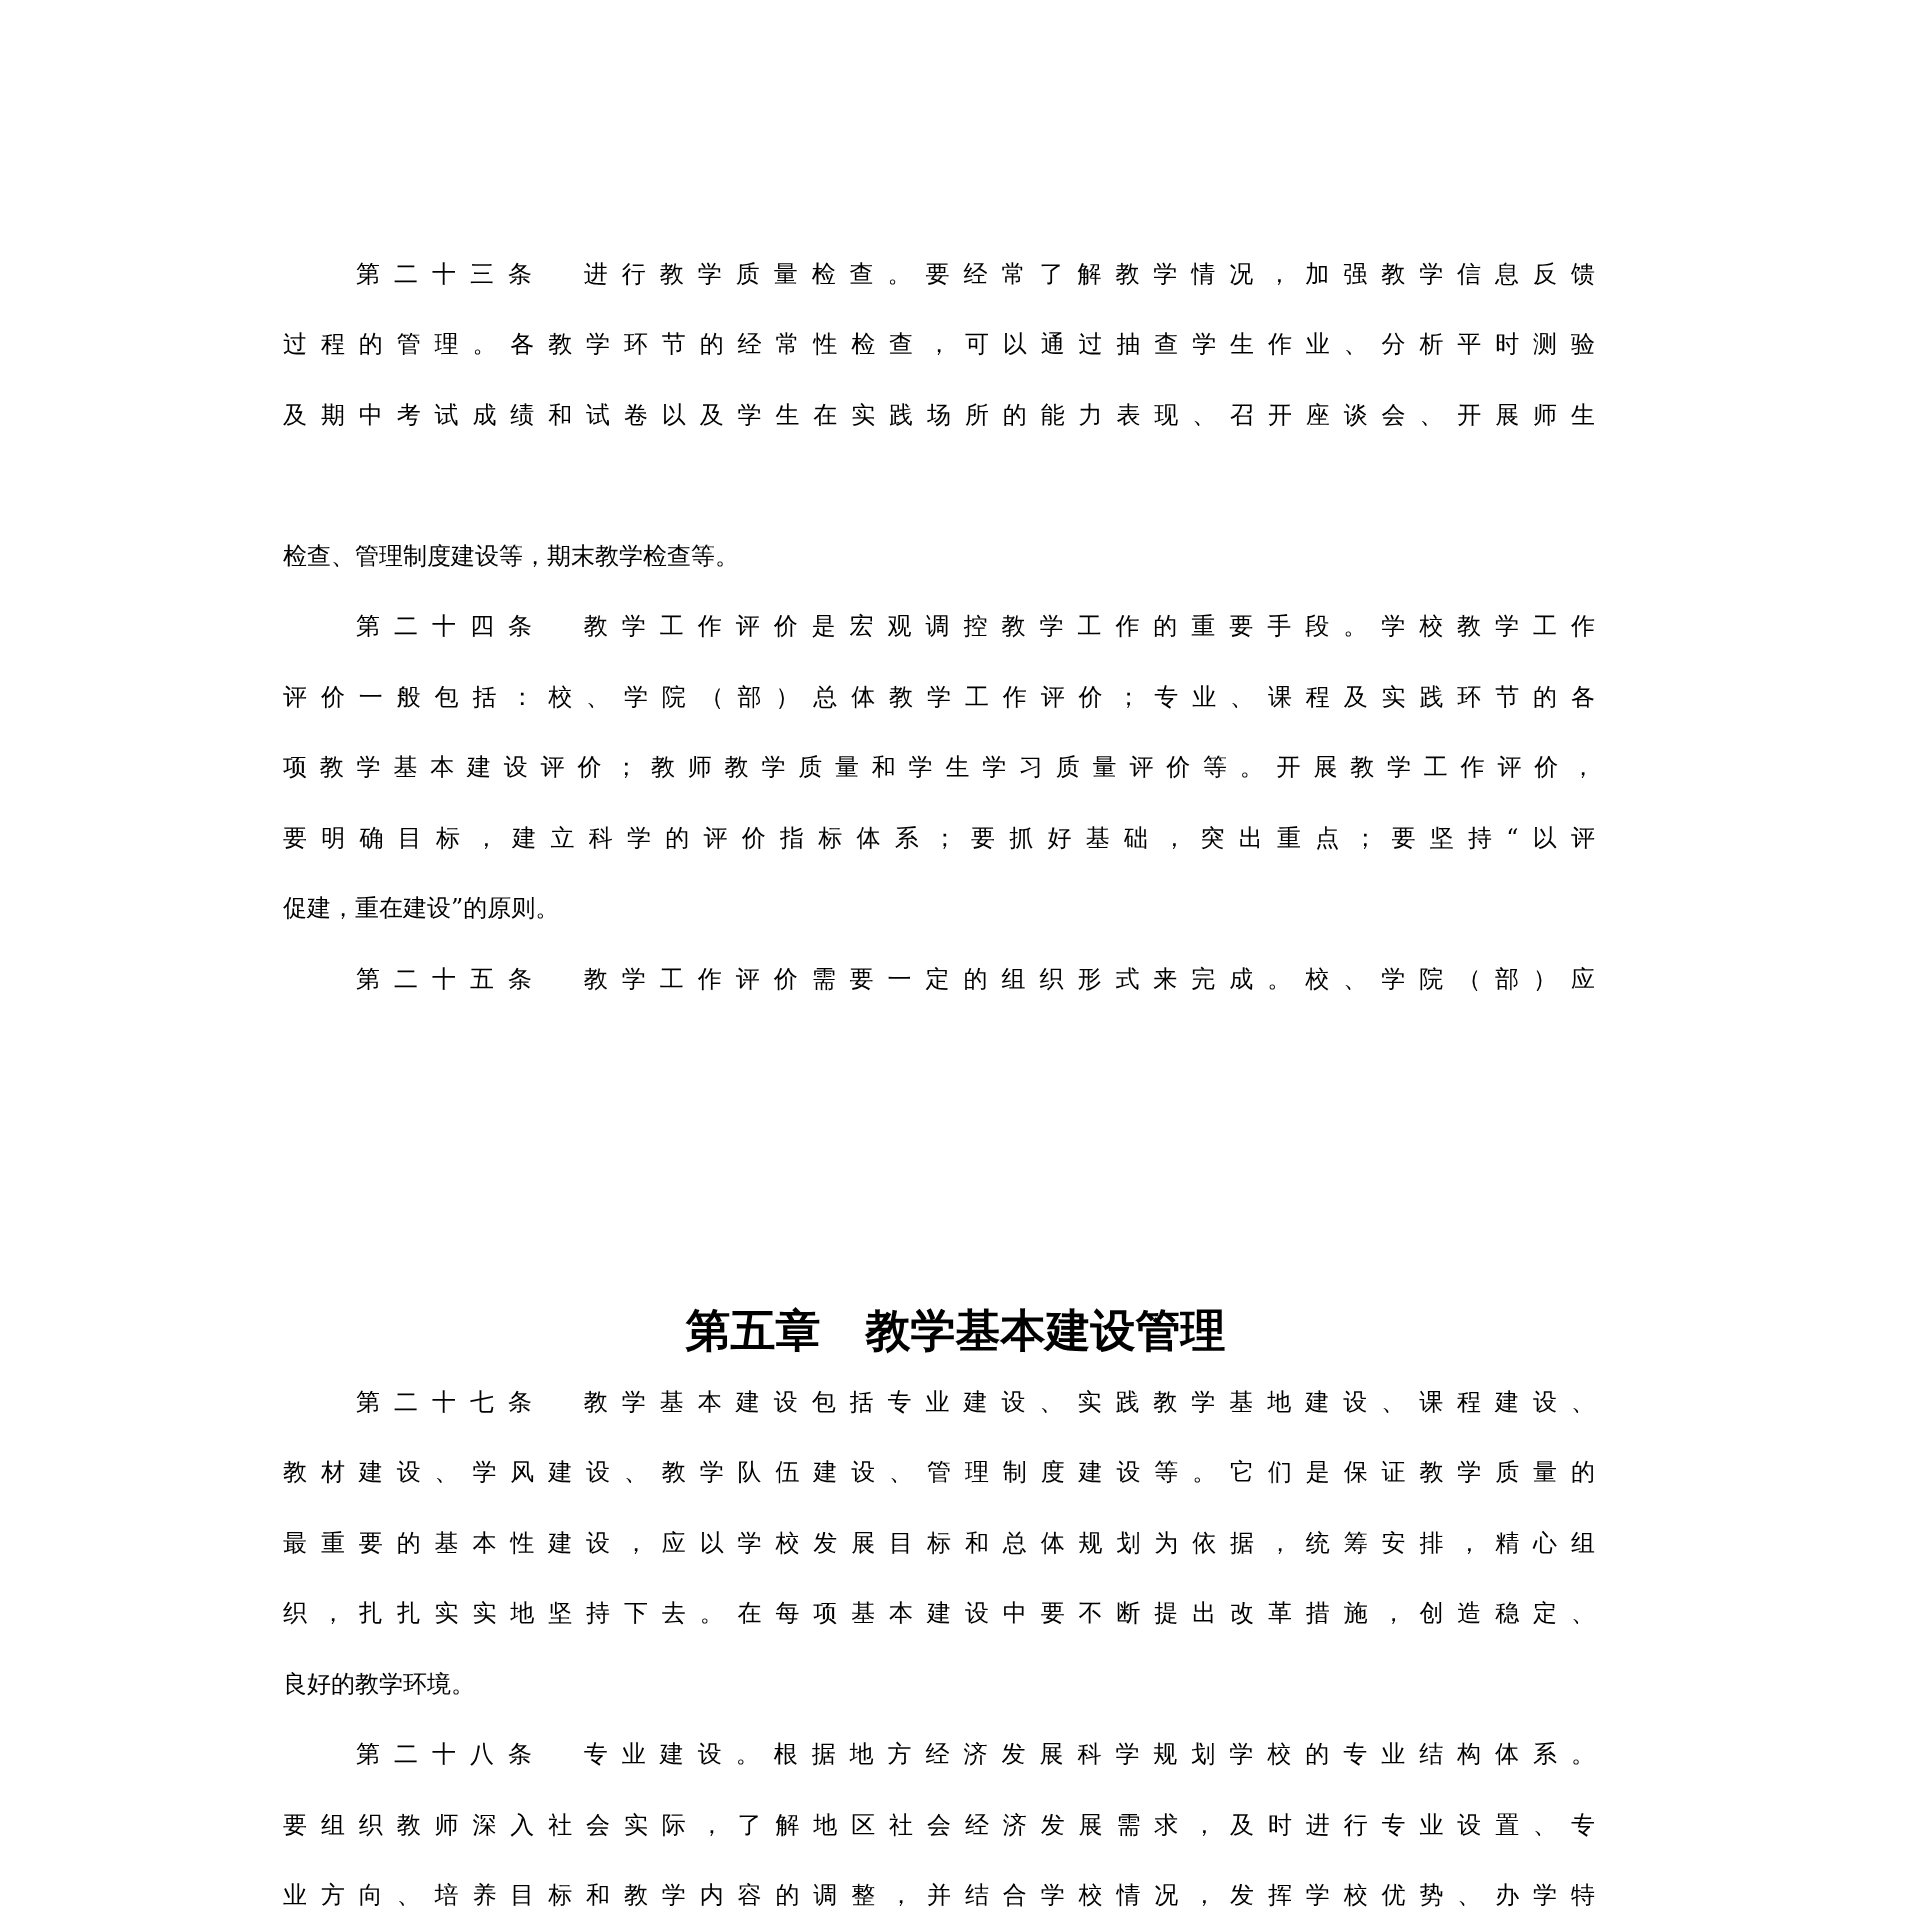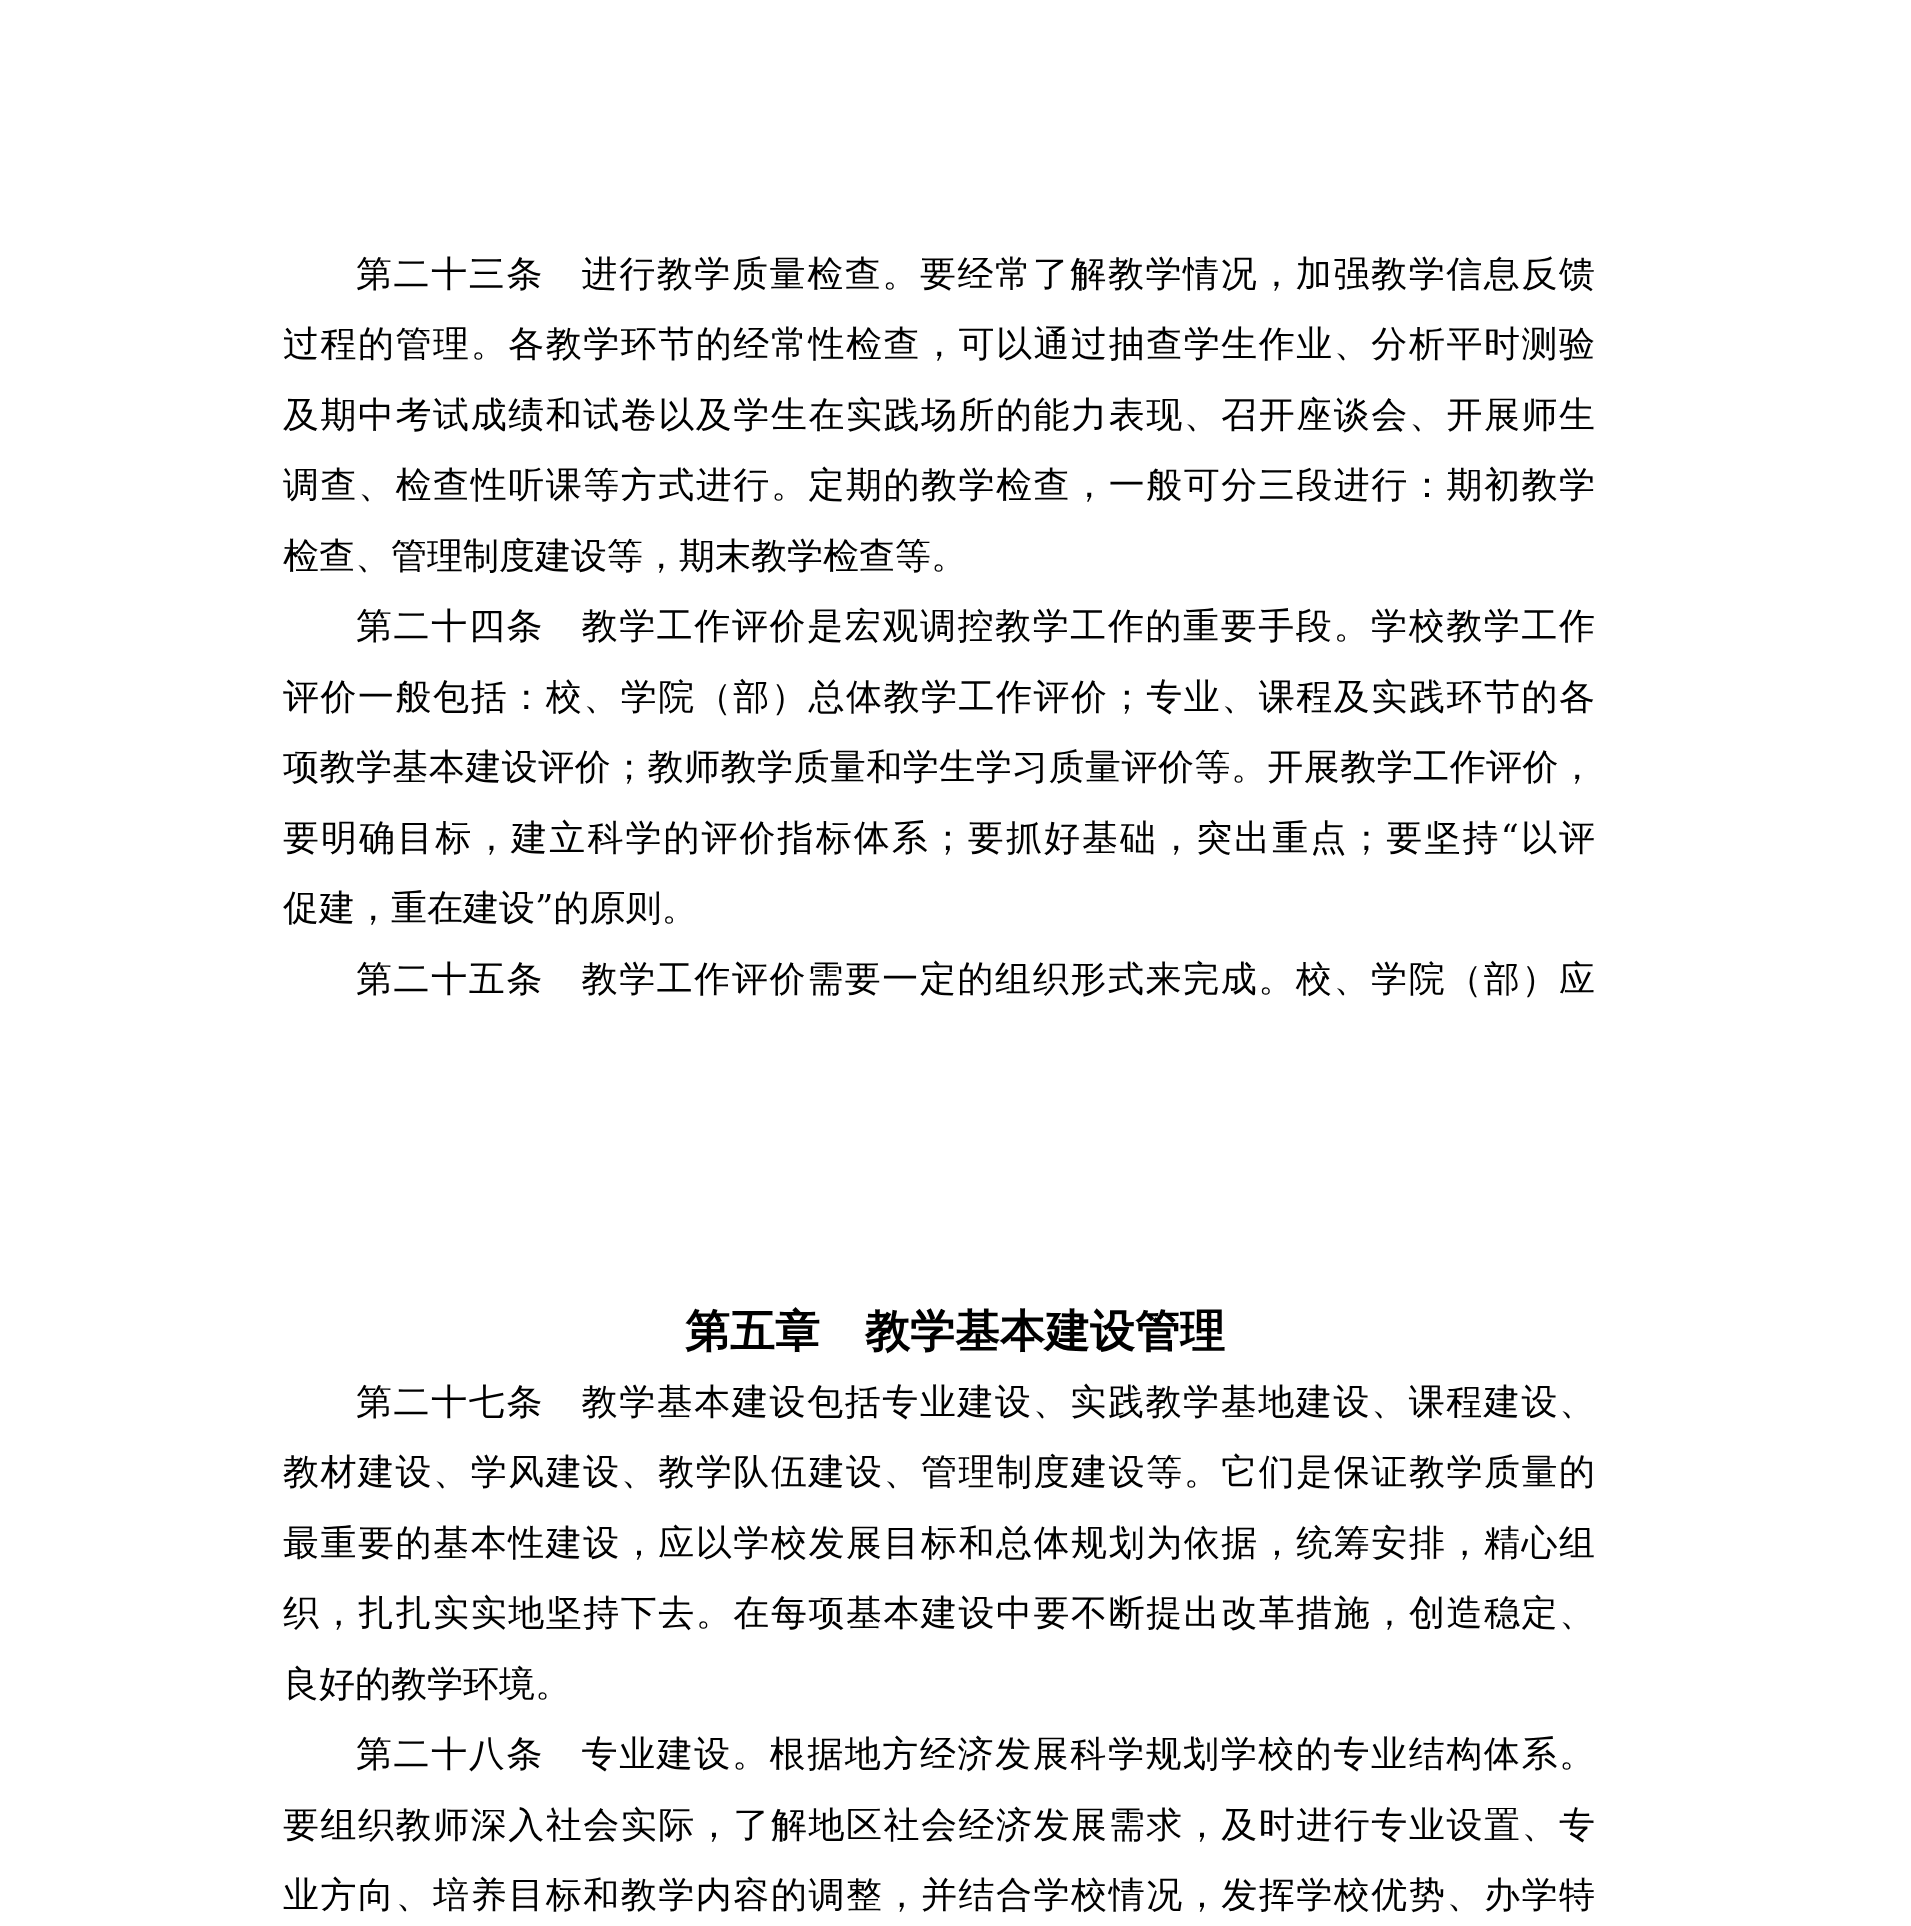--- a/index.html
+++ b/index.html
@@ -1,41 +1,40 @@
 <!DOCTYPE html>
 <html style="font-size:6.2px"><head>
 <meta charset="utf-8">
 <style>
   html, body { margin:0; padding:0; background:#ffffff; }
   body { width:1911px; height:2703px; position:relative; overflow:hidden; }
   .page { position:absolute; left:0; top:0; width:1911px; height:2703px; background:#ffffff; }
   .line {
     position:absolute; left:283px; width:1312px; height:70px;
     font-family:"DejaVu Serif","Liberation Serif",serif;
-    font-size:36px; line-height:70px; color:#000;
+    font-size:24px; line-height:70px; color:#000;
     white-space:nowrap; text-align:justify; text-align-last:justify;
     letter-spacing:0;
   }
   .line.last { text-align:left; text-align-last:left; }
   .line.indent { padding-left:73px; width:1239px; }
   .heading {
     position:absolute; left:0; width:1911px; height:70px; text-align:center;
     font-family:"DejaVu Sans","Liberation Sans",sans-serif; font-weight:bold;
     font-size:45px; line-height:70px; color:#000; white-space:pre;
   }
 </style>
 </head>
 <body>
 
 <div class="page">
 
   <div class="line indent" style="top:239px">第二十三条　进行教学质量检查。要经常了解教学情况，加强教学信息反馈</div>
   <div class="line" style="top:309px">过程的管理。各教学环节的经常性检查，可以通过抽查学生作业、分析平时测验</div>
   <div class="line" style="top:380px">及期中考试成绩和试卷以及学生在实践场所的能力表现、召开座谈会、开展师生</div>
-  <div class="line" style="top:450px">调查、检查性听课等方式进行。定期的教学检查，一般可分三段进行：期初教学</div>
   <div class="line last" style="top:521px">检查、管理制度建设等，期末教学检查等。</div>
 
   <div class="line indent" style="top:591px">第二十四条　教学工作评价是宏观调控教学工作的重要手段。学校教学工作</div>
   <div class="line" style="top:662px">评价一般包括：校、学院（部）总体教学工作评价；专业、课程及实践环节的各</div>
   <div class="line" style="top:732px">项教学基本建设评价；教师教学质量和学生学习质量评价等。开展教学工作评价，</div>
   <div class="line" style="top:803px">要明确目标，建立科学的评价指标体系；要抓好基础，突出重点；要坚持“以评</div>
   <div class="line last" style="top:873px">促建，重在建设”的原则。</div>
 
   <div class="line indent" style="top:944px">第二十五条　教学工作评价需要一定的组织形式来完成。校、学院（部）应</div>
 

